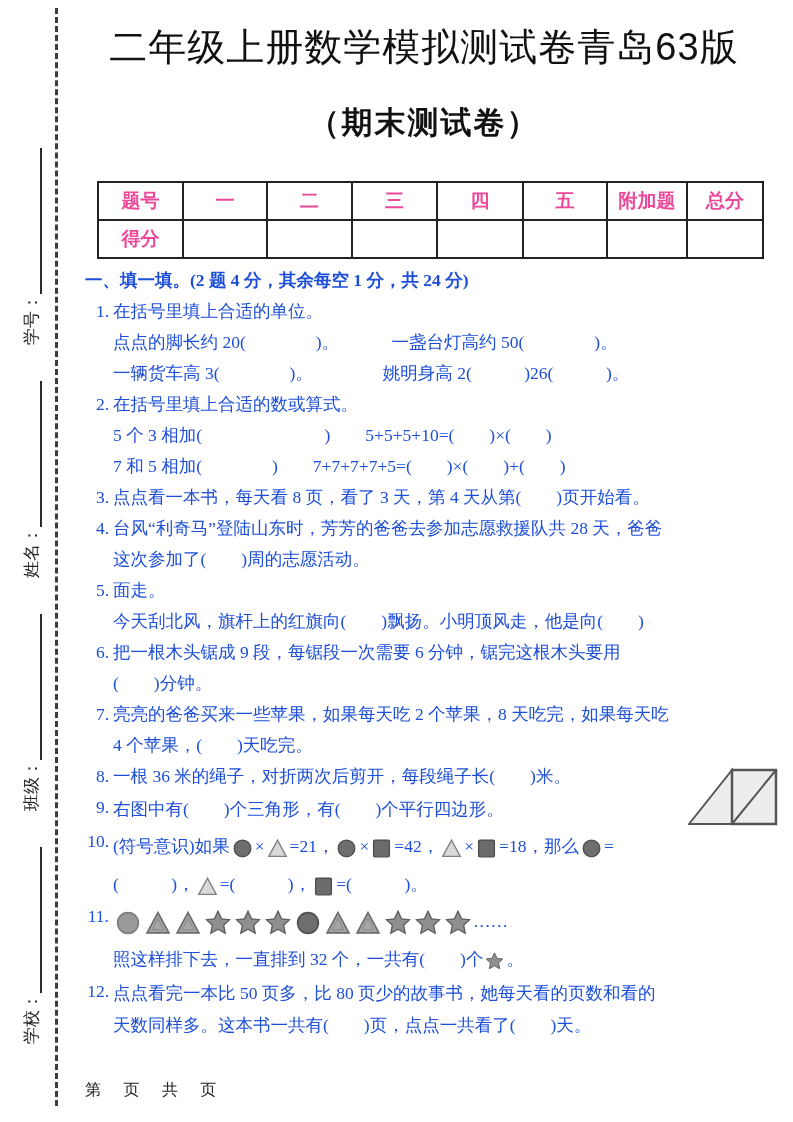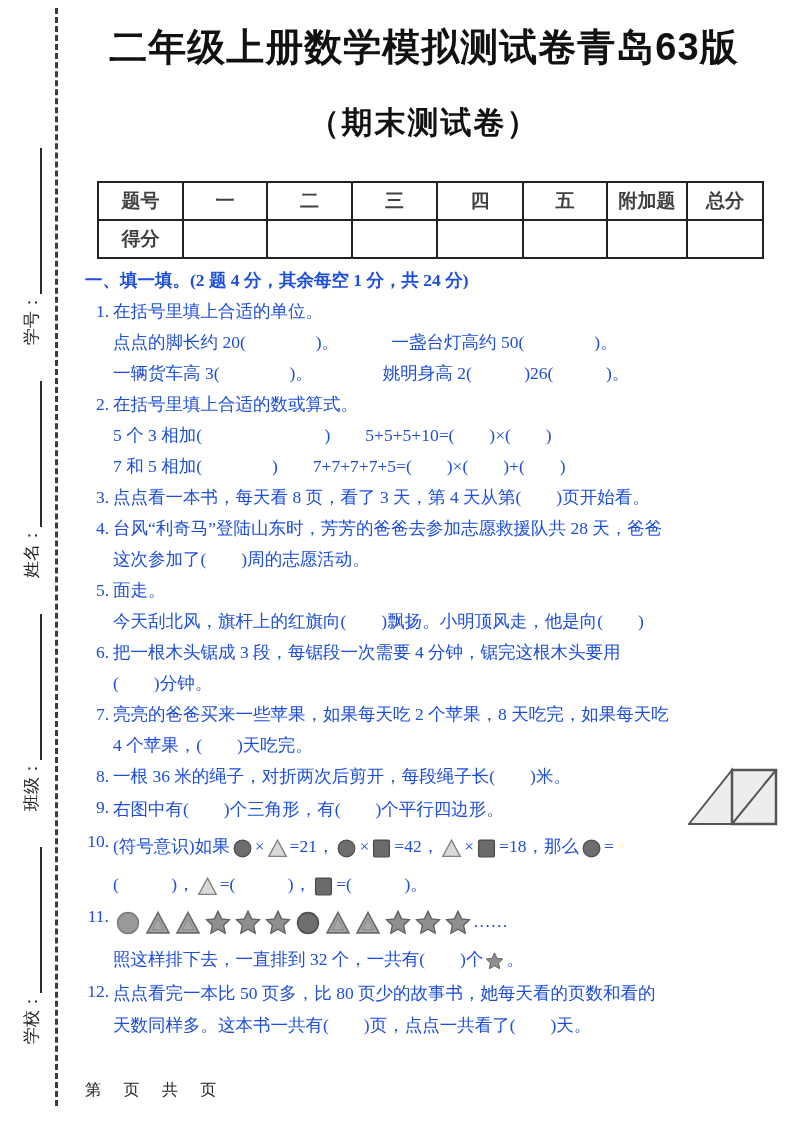--- a/index.html
+++ b/index.html
@@ -28,29 +28,29 @@
   }
   .sb-group { display:flex; align-items:flex-end; }
   .sb-label { white-space:nowrap; line-height:1.2; }
   .sb-blank { display:inline-block; width:146px; border-bottom:2px solid #2b2b2b; height:1.15em; }
 
   
   .title-block {
     position:absolute; left:85px; top:24px; width:678px; text-align:center;
     font-family:"Liberation Sans","DejaVu Sans",sans-serif; color:#111;
   }
-  .title-main { font-size:38px; font-weight:700; letter-spacing:1px; line-height:1.25;text-align:center; }
+  .title-main { font-size:38px; font-weight:400; letter-spacing:1px; line-height:1.25;text-align:center; }
   .title-sub  { font-size:31px; font-weight:700; margin-top:30px; letter-spacing:2px; }
 
   
   .score-table {
     position:absolute; left:97px; top:181px;
     border-collapse:collapse; table-layout:fixed;
     font-family:"Liberation Sans","DejaVu Sans",sans-serif;
-    font-size:19px; color:#404040; font-weight:600;
+    font-size:19px; color:#ec4899; font-weight:600;
   }
   .score-table td {
     border:2px solid #222; height:38px; text-align:center; vertical-align:middle;
     padding:0 2px;
   }
 
   
   .main {
     position:absolute; left:85px; top:265px; width:690px;
     font-size:17.5px; line-height:31px; color:#1d4ed8;
@@ -165,21 +165,21 @@
     </div>
 
     <div class="q">
       <span class="num">5.</span>
       <div class="qline">面走。</div>
       <div class="qline">今天刮北风，旗杆上的红旗向(　　)飘扬。小明顶风走，他是向(　　)</div>
     </div>
 
     <div class="q">
       <span class="num">6.</span>
-      <div class="qline">把一根木头锯成 3 段，每锯段一次需要 4 分钟，锯完这根木头要用</div>
+      <div class="qline">把一根木头锯成 9 段，每锯段一次需要 6 分钟，锯完这根木头要用</div>
       <div class="qline">(　　)分钟。</div>
     </div>
 
     <div class="q">
       <span class="num">7.</span>
       <div class="qline">亮亮的爸爸买来一些苹果，如果每天吃 2 个苹果，8 天吃完，如果每天吃</div>
       <div class="qline">4 个苹果，(　　)天吃完。</div>
     </div>
 
     <div class="q">

